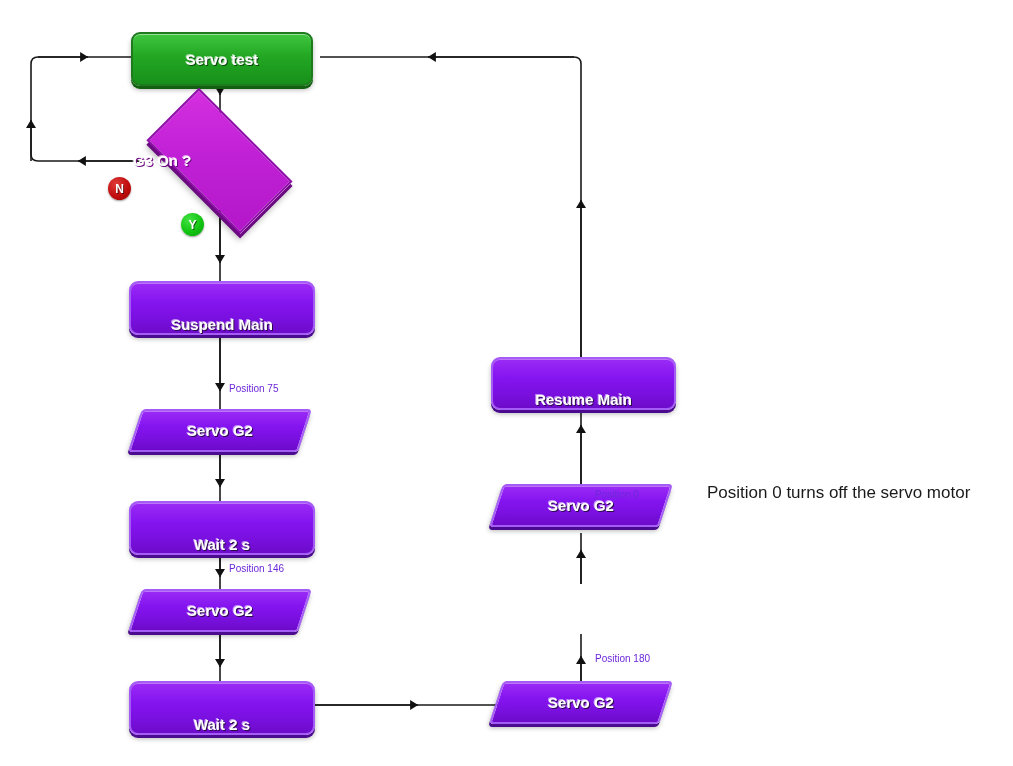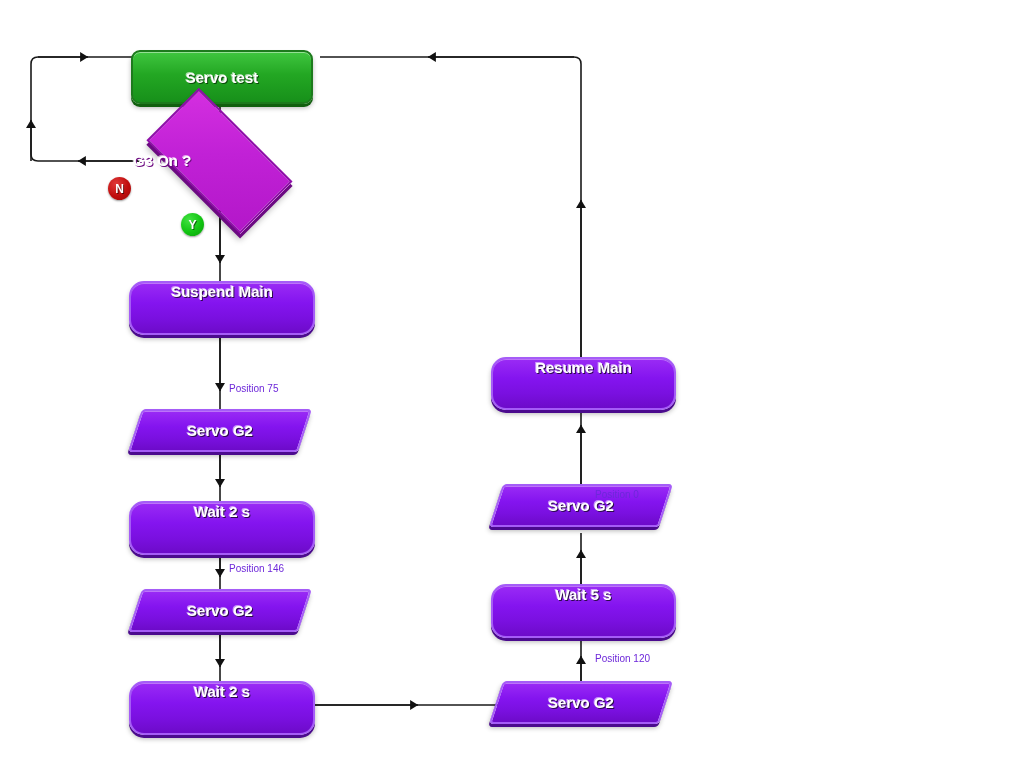--- a/index.html
+++ b/index.html
@@ -43,33 +43,32 @@
   .terminator {
     position: absolute;
     display: flex;
     align-items: center;
     justify-content: center;
     border-radius: 9px;
     background: linear-gradient(to bottom, #3fc63f 0%, #23a723 45%, #17901a 100%);
     border: 2px solid #1d7a1d;
     box-shadow: 0 3px 0 #12600f, 0 4px 5px rgba(0,0,0,.28),
                 inset 0 1px 0 rgba(255,255,255,.45);
-    margin-top: 18px;
   }
   .terminator .node-label {
     text-shadow: 1px 1px 0 #0c4a0c, -1px -1px 0 rgba(255,255,255,.6);
   }
 
   
   .process {
     position: absolute;
     display: flex;
-    align-items: flex-start;
+    align-items: flex-end;
     justify-content: center;
-    border-radius: 15px;
+    border-radius: 9px;
     background: linear-gradient(to bottom, #9a2bf5 0%, #8414ef 40%, #7a10e0 70%, #6d0bc9 100%);
     border: 2px solid #a55cf7;
     box-shadow: 0 3px 0 #4b0b8e, 0 4px 5px rgba(0,0,0,.28),
                 inset 0 1px 0 rgba(255,255,255,.35);
   }
 
   
   .io {
     position: absolute;
     text-decoration: underline;
@@ -284,28 +283,26 @@
 
   <div class="edge-label" style="left:595px; top:457px;margin-top:32px;">Position 0</div>
 
   <div class="io" style="left:496px; top:484px; width:170px; height:43px;">
     <div class="io-skin"></div>
     <div class="io-text">
       <span class="node-label">Servo G2</span>
     </div>
   </div>
 
-  <div class="process" style="left:491px; top:584px; width:181px; height:50px;">
-    <span class="node-label">Wait 5 s</span>
-  </div>
-
-  <div class="edge-label" style="left:595px; top:653px;">Position 120</div>
+
+  <div class="edge-label" style="left:595px; top:653px;">Position 180</div>
 
   <div class="io" style="left:496px; top:681px; width:170px; height:43px;">
     <div class="io-skin"></div>
     <div class="io-text">
       <span class="node-label">Servo G2</span>
     </div>
   </div>
 
+  <div class="annotation" style="left:707px; top:481px;">Position 0 turns off the servo motor</div>
 
 
 </div>
 
 </body></html>

